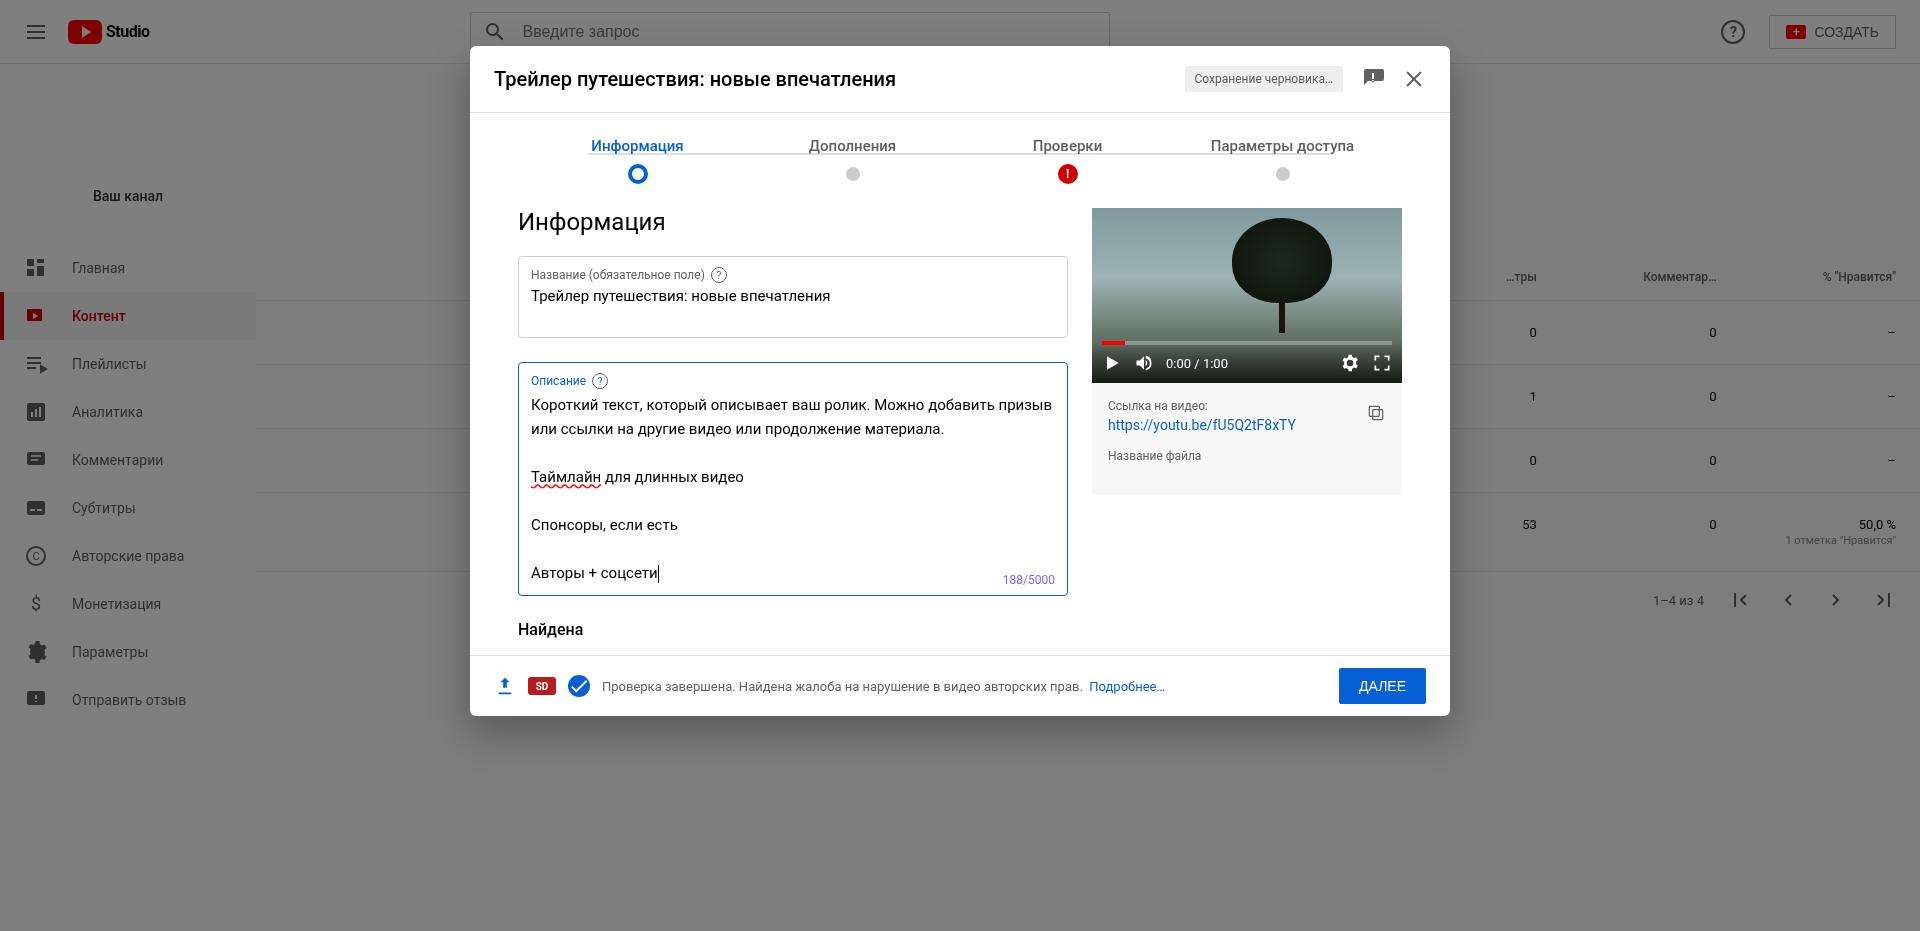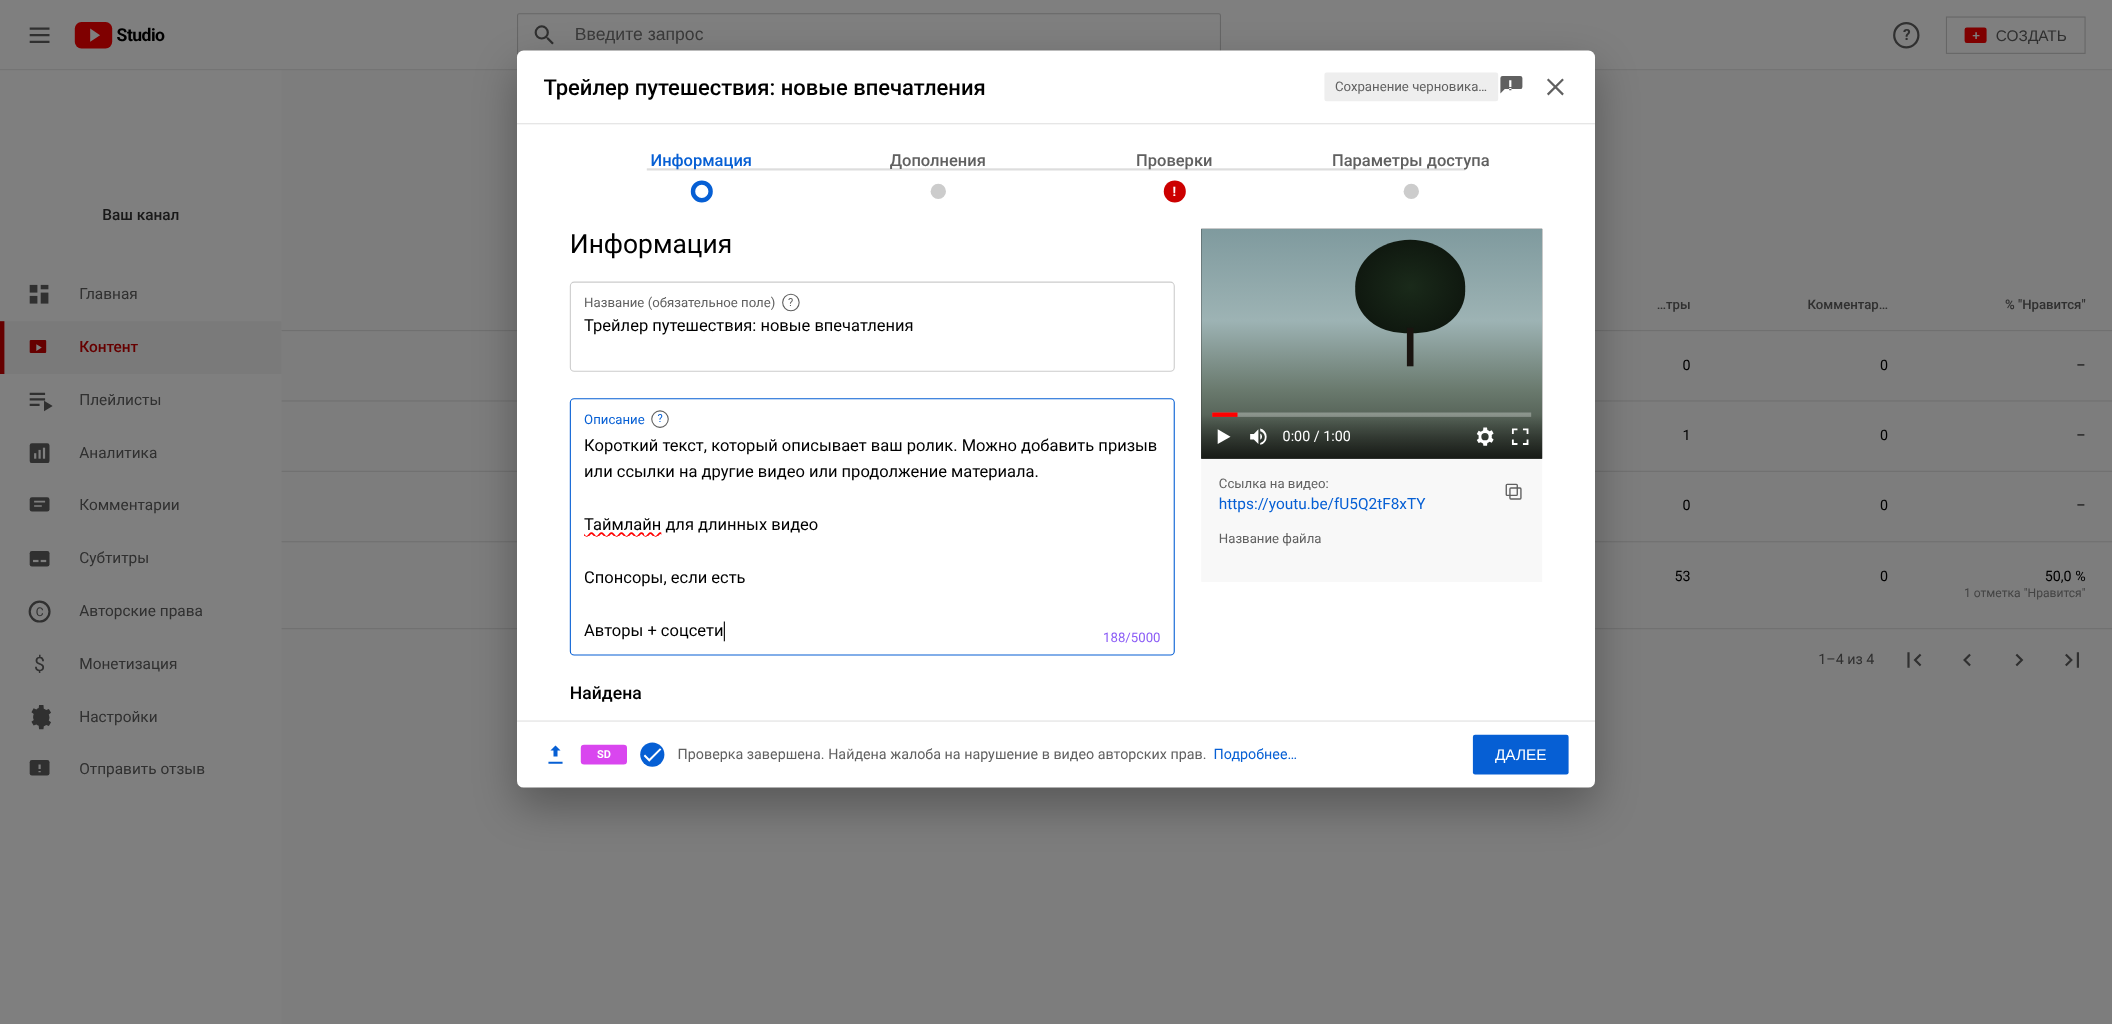--- a/index.html
+++ b/index.html
@@ -37,21 +37,21 @@
 .table-footer { display: flex; justify-content: flex-end; align-items: center; padding: 16px 24px; gap: 24px; color: #606060; font-size: 13px; }
 .table-footer svg { width: 24px; height: 24px; fill: #606060; cursor: pointer; }
 
 
 .overlay { position: absolute; inset: 0; background: rgba(0,0,0,0.5); }
 
 
 .modal { position: absolute; top: 46px; left: 50%; transform: translateX(-50%); width: 980px; max-height: 670px; background: #fff; box-shadow: 0 16px 40px rgba(0,0,0,0.3); display: flex; flex-direction: column; border-radius: 6px; }
 .modal-header { display: flex; align-items: center; padding: 20px 24px; border-bottom: 1px solid #e0e0e0; }
 .modal-title { font-size: 20px; font-weight: 500; flex: 1; }
-.draft-badge { background: #eee; padding: 6px 10px; font-size: 12px; color: #606060; border-radius: 2px; margin-right: 0; }
+.draft-badge { background: #eee; padding: 6px 10px; font-size: 12px; color: #606060; border-radius: 2px; margin-right: 19px; }
 .feedback-icon { width: 24px; height: 24px; fill: #606060; margin-right: 16px; cursor: pointer; }
 .close-icon { width: 24px; height: 24px; cursor: pointer; stroke: #606060; stroke-width: 2; }
 
 
 .stepper { display: flex; padding: 24px 60px 0; position: relative; }
 .step { flex: 1; text-align: center; position: relative; }
 .step-label { font-size: 15px; font-weight: 500; color: #606060; margin-bottom: 12px; }
 .step.active .step-label { color: #065fd4; }
 .step-circle { width: 14px; height: 14px; border-radius: 50%; background: #ccc; margin: 0 auto; position: relative; z-index: 2; }
 .step.active .step-circle { width: 20px; height: 20px; background: #fff; border: 4px solid #065fd4; margin-top: -3px; }
@@ -68,21 +68,21 @@
 .field-label { font-size: 12px; color: #606060; display: flex; align-items: center; gap: 6px; }
 .field.focused .field-label { color: #065fd4; }
 .field-help { width: 16px; height: 16px; border: 1.5px solid #606060; border-radius: 50%; display: inline-flex; align-items: center; justify-content: center; font-size: 10px; }
 .field-input { border: none; outline: none; font-size: 15px; width: 100%; margin-top: 4px; font-family: inherit; resize: none; }
 .field-textarea { min-height: 180px; line-height: 1.6; }
 .field-counter { position: absolute; bottom: 8px; right: 12px; font-size: 12px; color: #8b5cf6; }
 .spellerror { text-decoration: underline wavy red; }
 
 
 .preview-col { width: 310px; }
-.video-preview { background: #000; height: 209px; position: relative; overflow: hidden; }
+.video-preview { background: #000; height: 175px; position: relative; overflow: hidden; }
 .video-scene { position: absolute; inset: 0; background: linear-gradient(to bottom, #7f9a9e 0%, #9db3b4 40%, #6a7a6e 70%, #3a4238 100%); }
 .tree { position: absolute; top: 10px; left: 45%; width: 100px; height: 110px; }
 .tree-crown { width: 100px; height: 85px; background: radial-gradient(ellipse at center, #1a2a1a 0%, #0e160e 80%); border-radius: 50% 50% 45% 45%; }
 .tree-trunk { width: 6px; height: 35px; background: #1a1410; margin: -5px auto 0; }
 .video-controls { position: absolute; bottom: 0; left: 0; right: 0; height: 40px; display: flex; align-items: center; padding: 0 10px; gap: 12px; background: linear-gradient(transparent, rgba(0,0,0,0.6)); color: #fff; font-size: 13px; }
 .video-controls svg { width: 20px; height: 20px; fill: #fff; cursor: pointer; }
 .progress-bar { position: absolute; bottom: 38px; left: 10px; right: 10px; height: 4px; background: rgba(255,255,255,0.3); }
 .progress-fill { height: 100%; width: 8%; background: #f00; }
 .preview-info { background: #f8f8f8; padding: 16px; }
 .preview-info-row { margin-bottom: 16px; position: relative; }
@@ -200,21 +200,21 @@
         </svg>
       </span>
     <span>Монетизация</span>
   </div>
   <div class="nav-item">
     <span class="nav-icon">
         <svg viewBox="0 0 24 24">
           <path d="M12 8a4 4 0 100 8 4 4 0 000-8zm8.94 4a7.952 7.952 0 00-.62-2.44l2.12-1.65-2-3.46-2.49 1a8.03 8.03 0 00-2.11-1.22L15.5 1h-4l-.34 2.73c-.76.3-1.47.71-2.11 1.22l-2.49-1-2 3.46 2.12 1.65A7.95 7.95 0 006.06 12c0 .85.22 1.66.62 2.44l-2.12 1.65 2 3.46 2.49-1c.64.51 1.35.92 2.11 1.22L11.5 23h4l.34-2.73c.76-.3 1.47-.71 2.11-1.22l2.49 1 2-3.46-2.12-1.65c.4-.78.62-1.59.62-2.44z" fill="currentColor"></path>
         </svg>
       </span>
-    <span>Настройки</span>
+    <span>Параметры</span>
   </div>
   <div class="nav-item">
     <span class="nav-icon">
         <svg viewBox="0 0 24 24">
           <rect x="3" y="3" width="18" height="14" rx="2" fill="currentColor"></rect>
           <path d="M12 7v4m0 2v1" stroke="#fff" stroke-width="2"></path>
         </svg>
       </span>
     <span>Отправить отзыв</span>
   </div>
@@ -378,21 +378,21 @@
 
   <div class="modal-footer">
     <span class="icon-pill">
       <div>
           <svg viewBox="0 0 24 24" width="22" height="22" fill="#065fd4">
             <path d="M12 3l5 5h-3v6h-4V8H7l5-5zM5 19h14v2H5z"></path>
           </svg>
         </div>
     </span>
     <span class="icon-pill">
-      <div style="background:#d946ef;border-radius:3px;width:42px;height:18px;color:#fff;font-size:10px;font-weight:700;display:flex;align-items:center;justify-content:center">SD</div>
+      <div style="background:#b91c1c;border-radius:3px;width:28px;height:18px;color:#fff;font-size:10px;font-weight:700;display:flex;align-items:center;justify-content:center">SD</div>
     </span>
     <span class="icon-pill">
       <div style="background:#065fd4;border-radius:50%">
           <svg viewBox="0 0 24 24" width="22" height="22" fill="#fff">
             <path d="M9 16.17L4.83 12l-1.42 1.41L9 19 21 7l-1.41-1.41z"></path>
           </svg>
         </div>
     </span>
     <span class="status-text">
       <span>Проверка завершена. Найдена жалоба на нарушение в видео авторских прав.</span>&nbsp;&nbsp;<a href="#">Подробнее…</a>

